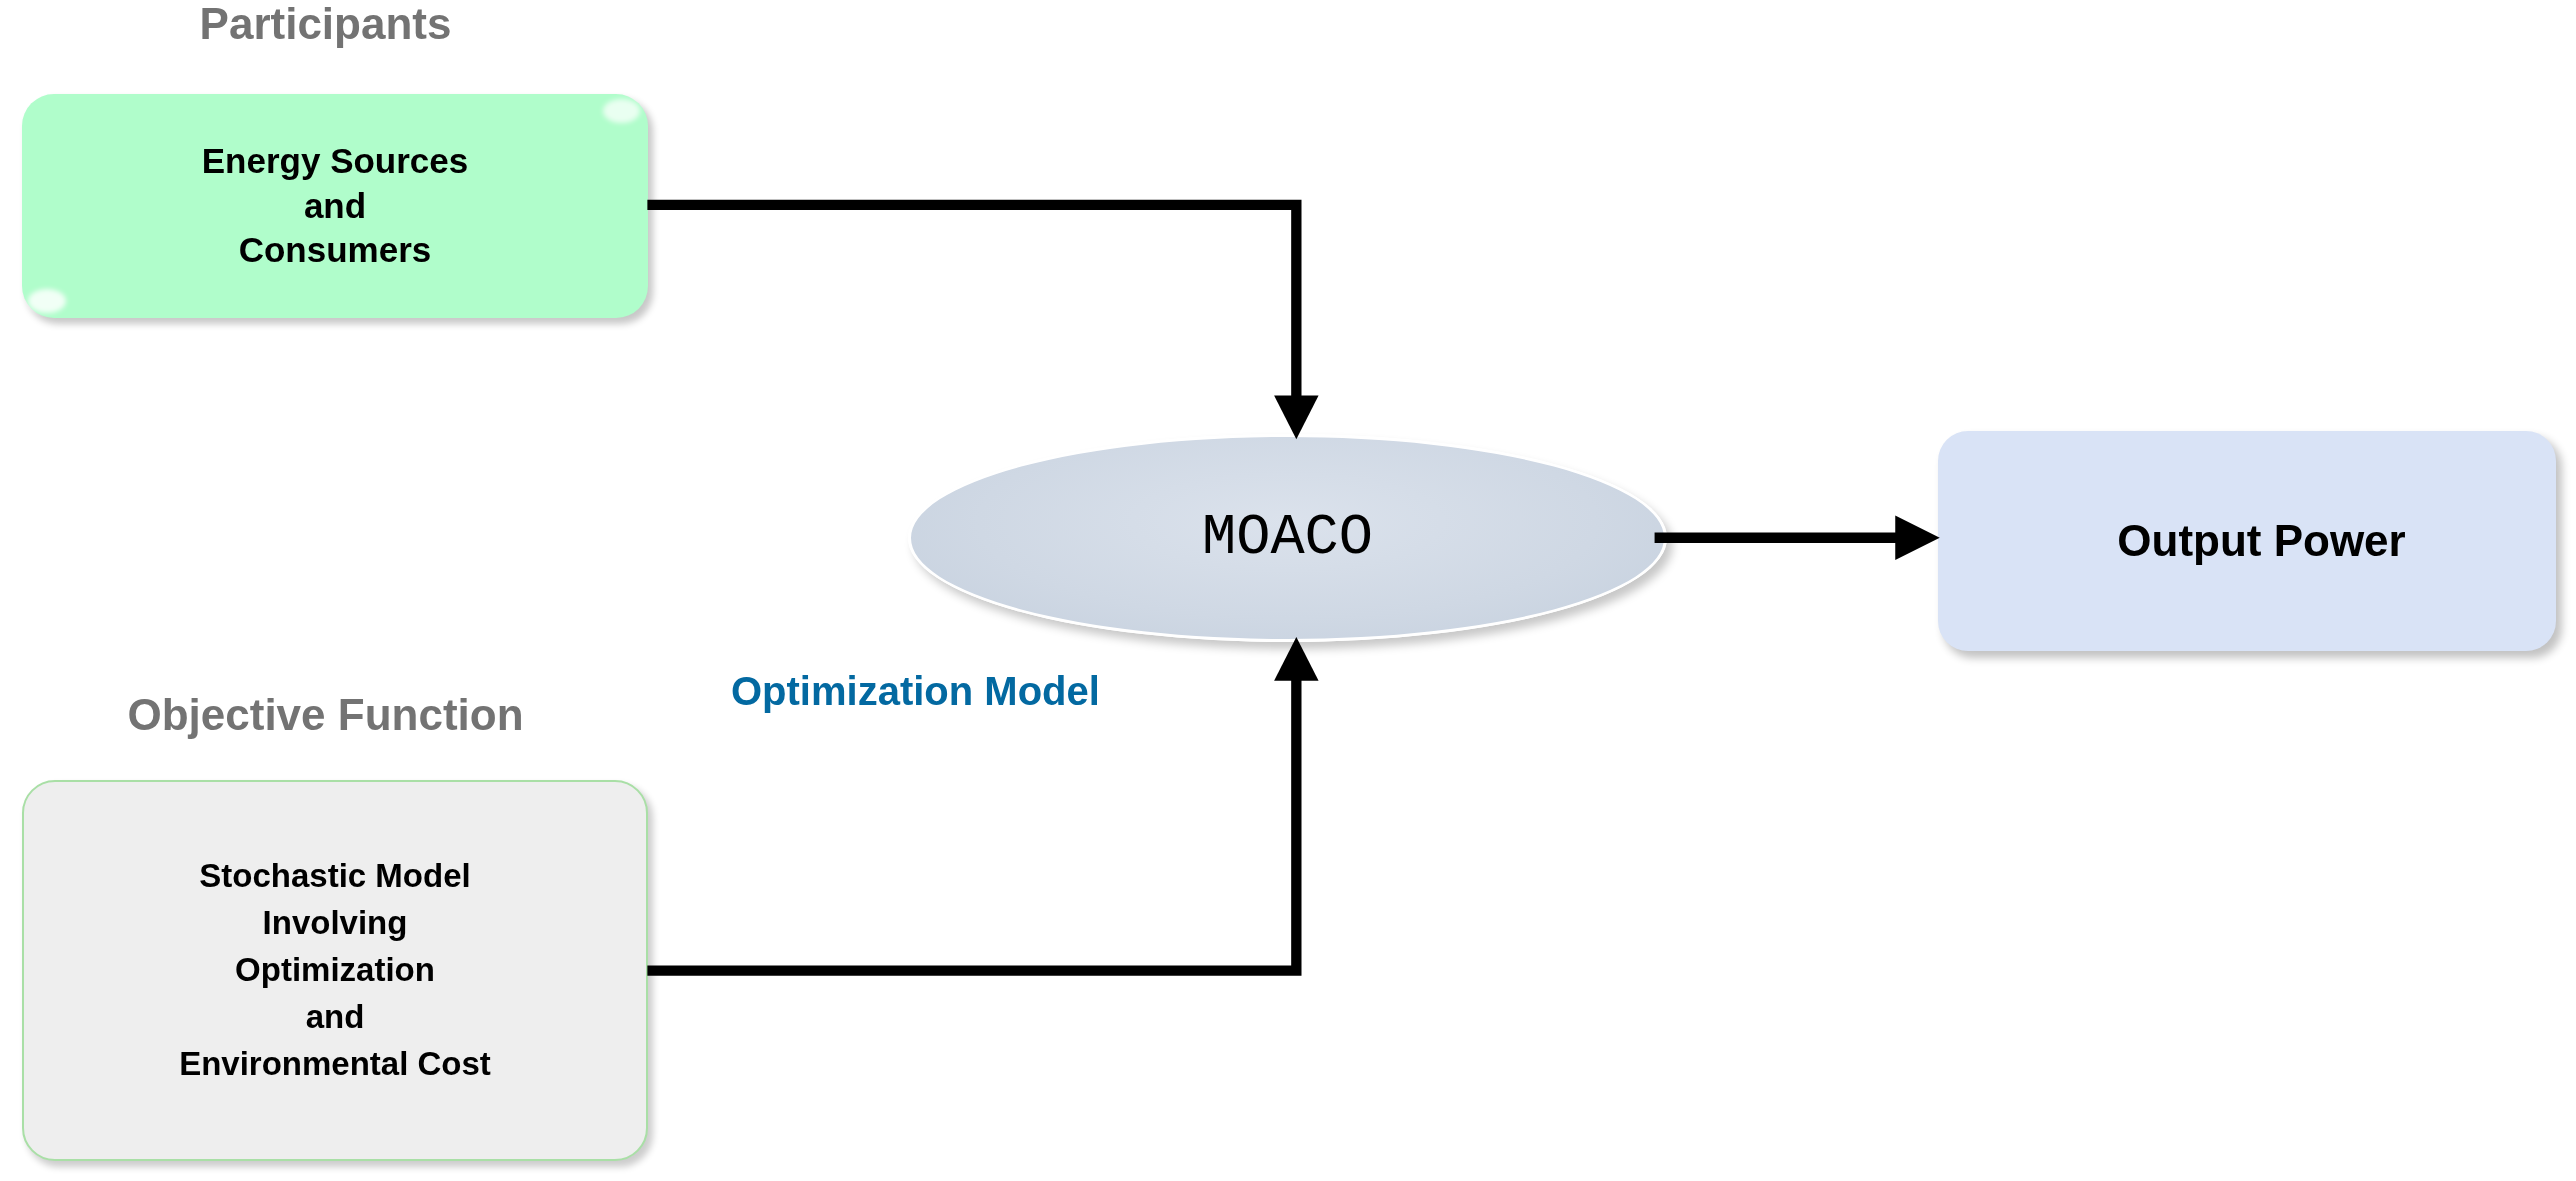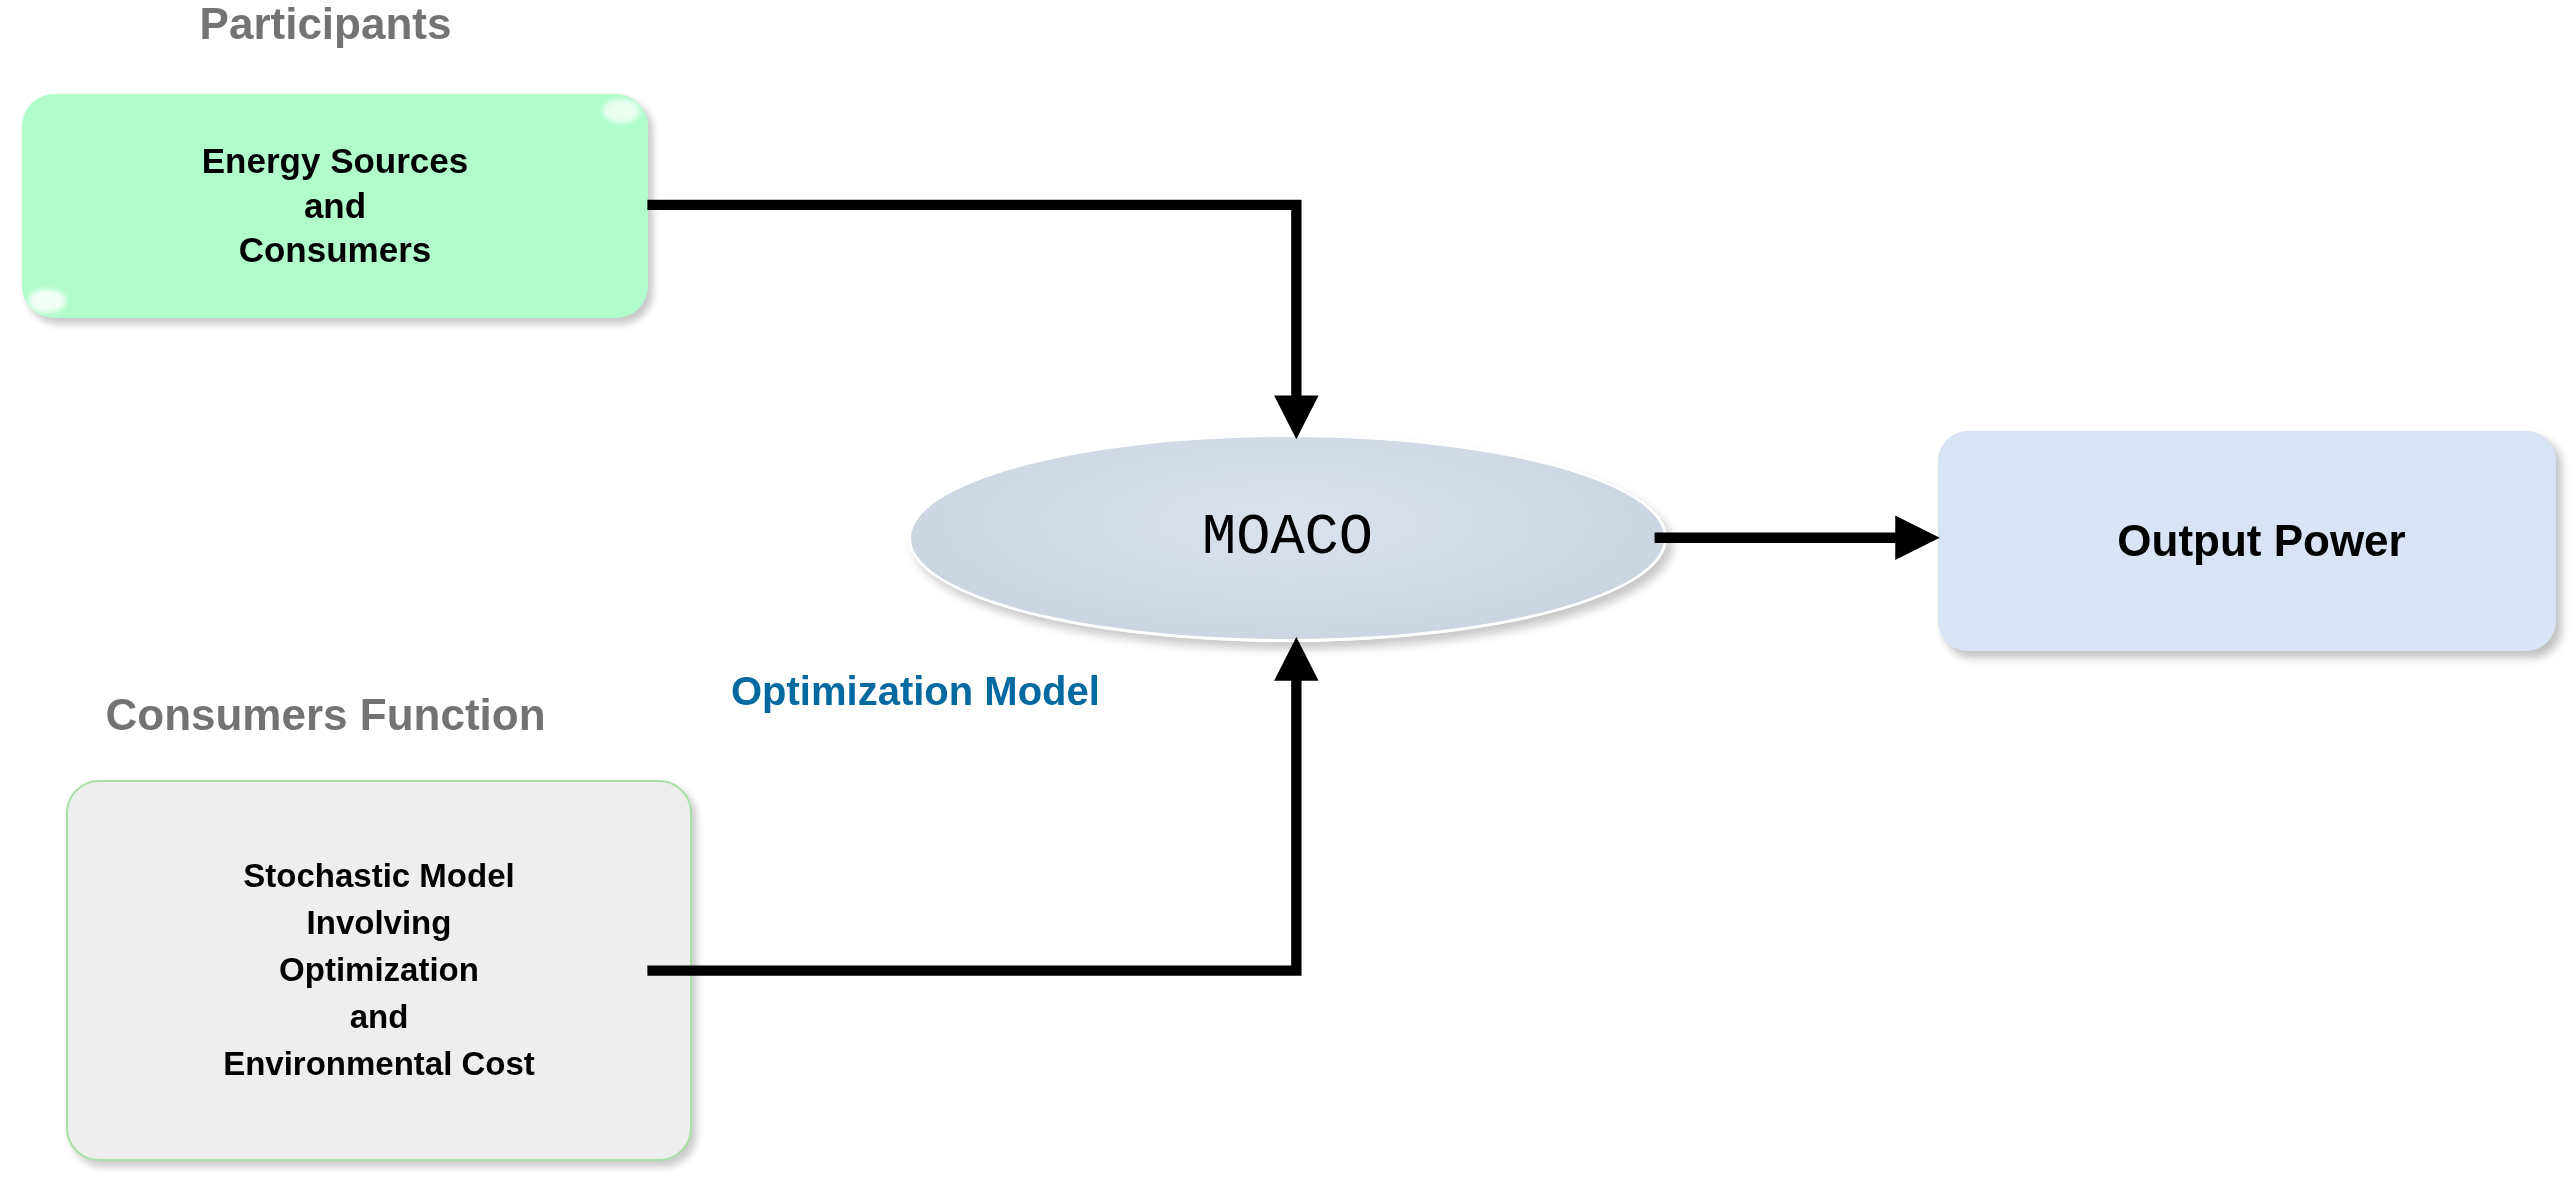--- a/index.html
+++ b/index.html
@@ -94,21 +94,20 @@
     left: 22px;
     top: 780px;
     width: 626px;
     height: 381px;
     background: #eeeeee;
     border: 2.4px solid #a9dfa6;
     border-radius: 33px;
     font-size: 33px;
     line-height: 1.42;
     box-shadow: 4.8px 5.6px 7.1px rgba(0,0,0,0.20);
-    margin-left: 44px;
   }
 
   #output-box {
     left: 1938px;
     top: 431px;
     width: 618px;
     height: 220px;
     background: #d9e3f6;
     border-radius: 30px;
     font-size: 44px;
@@ -174,21 +173,21 @@
     stroke: none;
   }
 </style>
 </head>
 <body>
 
 <div id="canvas">
 
   <div class="section-heading" id="participants-heading">Participants</div>
 
-  <div class="section-heading" id="objective-heading">Consumers Function</div>
+  <div class="section-heading" id="objective-heading">Objective Function</div>
 
   <div class="node-box" id="participants-box">
     <div>
       <div>Energy Sources</div>
       <div>and</div>
       <div>Consumers</div>
     </div>
   </div>
 
   <div class="node-box" id="objective-box">

